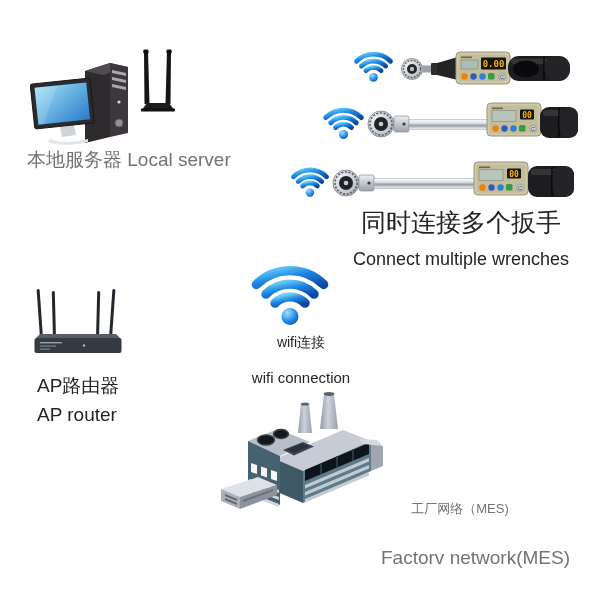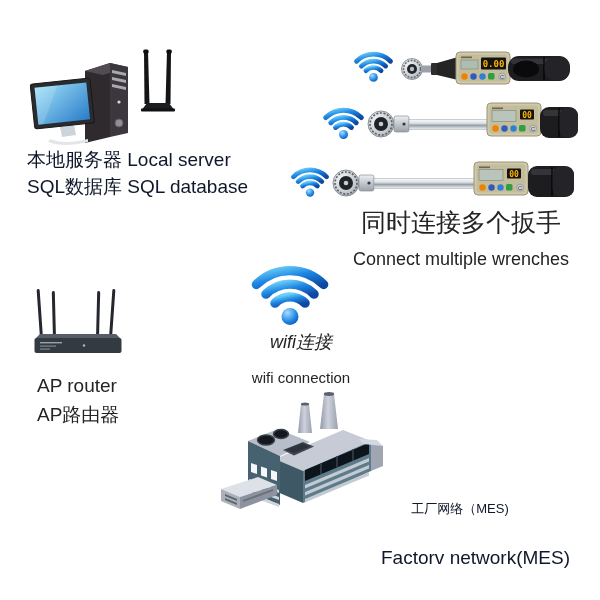--- a/index.html
+++ b/index.html
@@ -2,25 +2,25 @@
 <html><head>
 <meta charset="utf-8">
 <style>
   html,body{margin:0;padding:0;background:#fff;}
   .canvas{
     position:relative;width:600px;height:600px;background:#ffffff;
     font-family:"Liberation Sans", sans-serif;overflow:hidden;
   }
   .abs{position:absolute;}
   .label{color:#242424;font-size:19px;line-height:27px;white-space:nowrap;}
-  .label-red{color:#0f172a;font-size:19px;line-height:27px;white-space:nowrap;}
+  .label-red{color:#737373;font-size:19px;line-height:27px;white-space:nowrap;}
   .center{text-align:center;}
   .caption-zh{font-size:25px;}
   .caption-en{font-size:18px;margin-top:10px;}
-  .wifi-cap-zh{font-size:18px;font-style:italic;}
+  .wifi-cap-zh{font-size:14px;}
   .wifi-cap-en{font-size:15px;margin-top:8px;}
   .fact-zh{font-size:13px;}
   .fact-en{font-size:19px;margin-top:22px;text-align:right;}
   svg{display:block;}
   .digits{font-family:"DejaVu Sans Mono", monospace;font-weight:bold;}
 </style>
 </head>
 <body>
 
 <div class="canvas">
@@ -97,21 +97,20 @@
     <path d="M4,4 L8,3 L9.5,56 L4.5,56 Z" fill="#141516"></path>
     <path d="M27,3 L31,4 L30.5,56 L25.5,56 Z" fill="#141516"></path>
     <rect x="3.2" y="1.5" width="5.4" height="4" rx="1.5" fill="#0c0d0e"></rect>
     <rect x="26.4" y="1.5" width="5.4" height="4" rx="1.5" fill="#0c0d0e"></rect>
     <polygon points="1,63 35,63 29,55 7,55" fill="#1c1d1f"></polygon>
     <rect x="1" y="60.5" width="34" height="3" rx="1" fill="#101113"></rect>
   </svg>
 
   <div class="abs" style="left:27px;top:146px">
     <div class="label-red">本地服务器 Local server</div>
-    <div class="label-red">SQL数据库 SQL database</div>
   </div>
 
   <svg class="abs" style="left:352px;top:46px" width="43" height="37" viewBox="0 0 100 80">
       <use href="#wifiIcon"></use>
     </svg>
   <svg class="abs" style="left:321px;top:102px" width="45" height="38" viewBox="0 0 100 80">
       <use href="#wifiIcon"></use>
     </svg>
   <svg class="abs" style="left:289px;top:161px" width="42" height="38" viewBox="0 0 100 80">
       <use href="#wifiIcon"></use>
@@ -239,22 +238,22 @@
       <polygon points="4,52 88,52 84,48 8,48" fill="#565d68"></polygon>
       <rect x="2.5" y="52" width="87" height="15" rx="2" fill="#343a42"></rect>
       <rect x="8" y="56" width="22" height="1.4" fill="#9aa2ad"></rect>
       <rect x="8" y="59.5" width="16" height="1.2" fill="#7d8591"></rect>
       <rect x="8" y="62.5" width="10" height="1.2" fill="#7d8591"></rect>
       <circle cx="52" cy="59.5" r="1.2" fill="#aeb6c0"></circle>
     </g>
   </svg>
 
   <div class="abs" style="left:37px;top:371px">
+    <div class="label" style="line-height:29px">AP路由器</div>
     <div class="label" style="line-height:29px">AP router</div>
-    <div class="label" style="line-height:29px">AP路由器</div>
   </div>
 
   <svg class="abs" style="left:213px;top:387px" width="176" height="136" viewBox="0 0 176 136">
 
     <g>
       <polygon points="85,46 88,17 96,17 99,46" fill="url(#chimGrad)"></polygon>
       <ellipse cx="92" cy="17" rx="4.2" ry="1.6" fill="#596070"></ellipse>
       <polygon points="107,42 111,7 121,7 125,42" fill="url(#chimGrad)"></polygon>
       <ellipse cx="116" cy="7" rx="5.2" ry="1.9" fill="#596070"></ellipse>
     </g>

